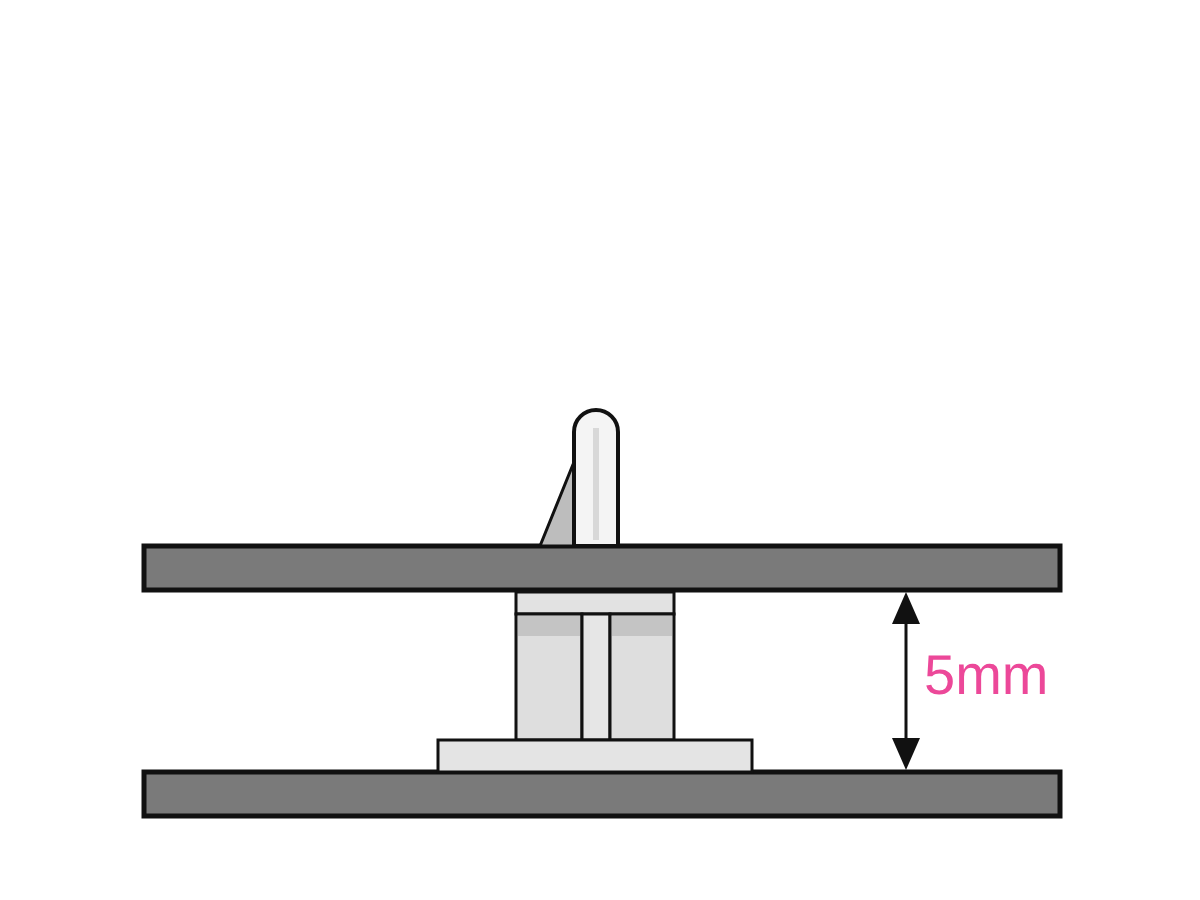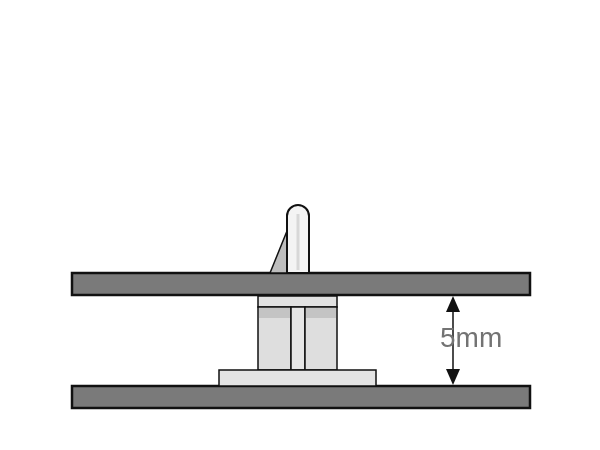--- a/index.html
+++ b/index.html
@@ -1,18 +1,18 @@
 <!DOCTYPE html>
 <html><head>
 <meta charset="utf-8">
 <style>
   html, body { margin: 0; padding: 0; background: #ffffff; }
   body { width: 600px; height: 450px; position: relative; overflow: hidden; font-family: "Liberation Sans", sans-serif; }
   svg { position: absolute; left: 0; top: 0; }
-  .label { position: absolute; left: 440px; top: 322px; font-size: 28px; color: #737373; font-family: "Liberation Sans", sans-serif; }
+  .label { position: absolute; left: 462px; top: 322px; font-size: 28px; color: #ec4899; font-family: "Liberation Sans", sans-serif; }
 </style>
 </head>
 <body>
 
 <svg width="600" height="450" viewBox="0 0 600 450">
 
   <rect x="72" y="273" width="458" height="22" fill="#7a7a7a" stroke="#111" stroke-width="2.5"></rect>
 
   <rect x="72" y="386" width="458" height="22" fill="#7a7a7a" stroke="#111" stroke-width="2.5"></rect>
 

